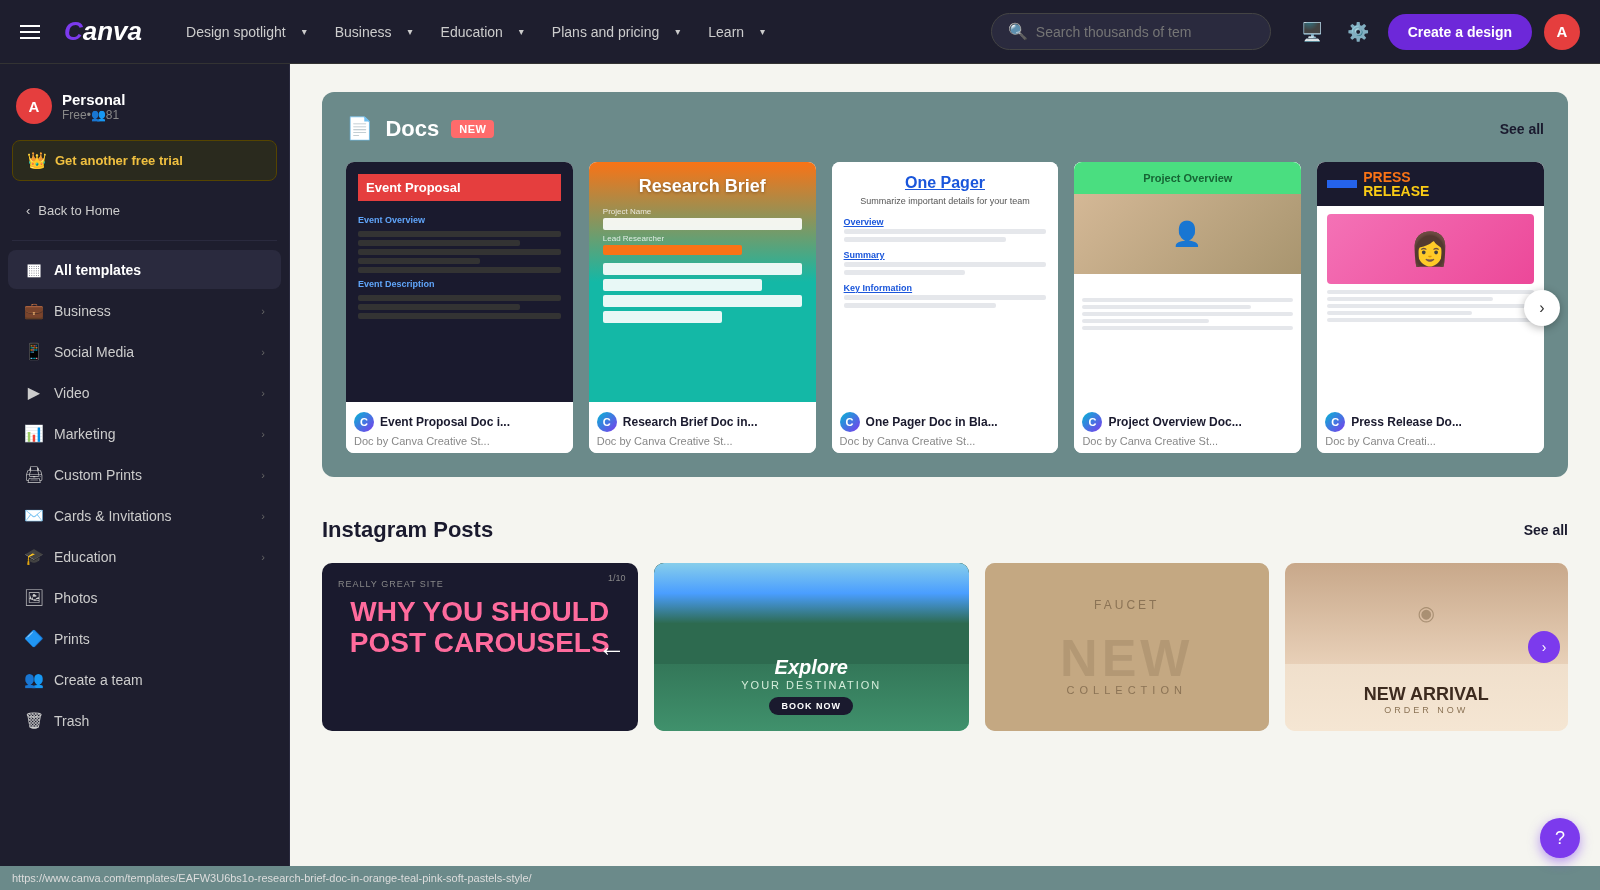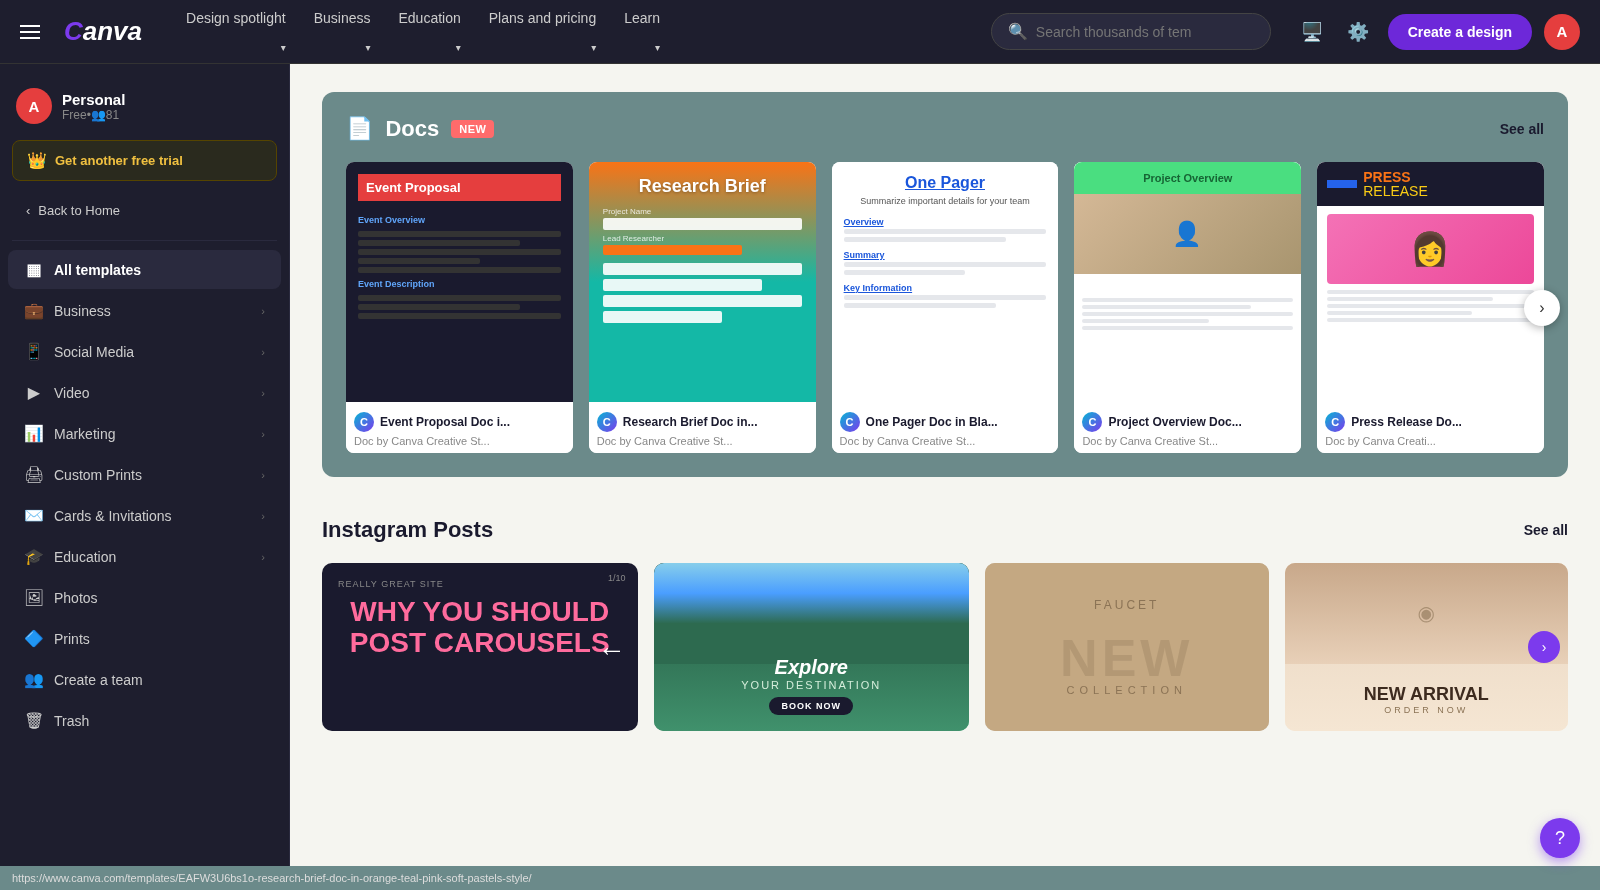--- a/index.html
+++ b/index.html
@@ -20,24 +20,23 @@
     .logo { font-size: 26px; font-weight: 700; color: #fff; font-style: italic; margin-right: 8px; }
     .logo span { color: #7c3aed; }
     .nav-links { display: flex; gap: 4px; flex: 1; }
     .nav-link {
       color: #ccc;
       font-size: 14px;
       padding: 8px 12px;
       border-radius: 6px;
       cursor: pointer;
       display: flex;
-      align-items: flex-end;
+      align-items: center;
       gap: 16px;
       white-space: nowrap;
-      flex-direction: column;
     }
     .nav-link .chevron { font-size: 10px; }
     .search-bar {
       background: #2a2a3e;
       border: 1px solid #444;
       border-radius: 24px;
       display: flex;
       align-items: center;
       padding: 8px 16px;
       gap: 8px;
@@ -394,21 +393,21 @@
       background: #1a1a2e;
       margin: -10px -10px 8px;
       padding: 8px 10px;
       display: flex;
       align-items: center;
       gap: 6px;
     }
     .thumb-pr-blue-bar { width: 30px; height: 8px; background: #2563eb; }
     .thumb-pr-title-area { display: flex; flex-direction: column; }
     .thumb-pr-press { font-size: 14px; font-weight: 900; color: #f97316; line-height: 1; }
-    .thumb-pr-release { font-size: 14px; font-weight: 400; color: #facc15; line-height: 1; }
+    .thumb-pr-release { font-size: 14px; font-weight: 700; color: #facc15; line-height: 1; }
     .thumb-pr-img {
       height: 70px;
       background: linear-gradient(135deg, #f472b6, #ec4899);
       border-radius: 4px;
       margin-bottom: 6px;
       display: flex;
       align-items: center;
       justify-content: center;
       overflow: hidden;
     }

